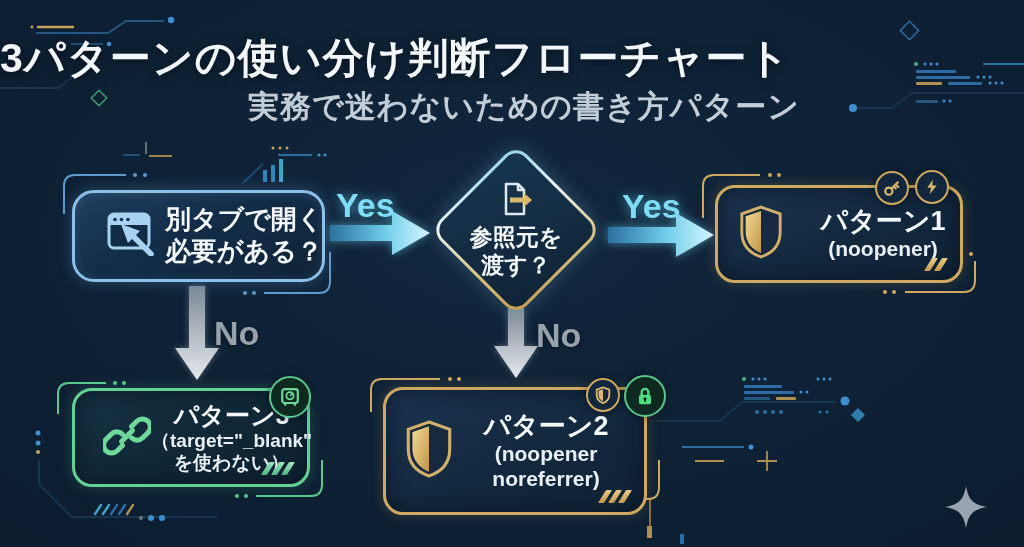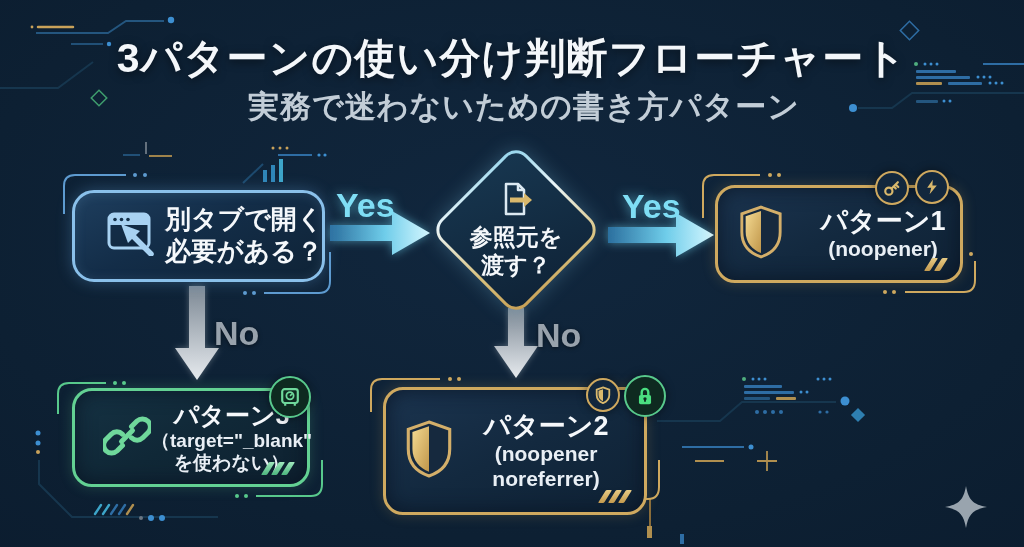--- a/index.html
+++ b/index.html
@@ -3,21 +3,21 @@
 <meta charset="utf-8">
 <style>
   html,body{margin:0;padding:0;background:#091626;}
   .stage{
     position:relative;width:1024px;height:547px;overflow:hidden;
     font-family:"Liberation Sans","DejaVu Sans",sans-serif;
     background:radial-gradient(ellipse 980px 560px at 50% 42%, #11273e 0%, #0d2033 55%, #0a1a2c 100%);
   }
   .layer-svg{position:absolute;left:0;top:0;z-index:1;}
   .title{
-    position:absolute;top:31px;left:0;width:100%;text-align:center;z-index:3;
+    position:absolute;top:31px;left:0;width:100%;z-index:3;
     font-size:41px;font-weight:bold;color:#f4f7fa;letter-spacing:1px;
     text-shadow:0 2px 10px rgba(0,0,0,.55);
   }
   .subtitle{
     position:absolute;top:86px;left:12px;width:100%;text-align:center;z-index:3;
     font-size:31px;font-weight:bold;color:#c2cdd7;letter-spacing:1px;
   }
   .node{position:absolute;z-index:2;box-sizing:border-box;border-radius:22px;}
   .node-blue{
     left:72px;top:190px;width:253px;height:92px;

